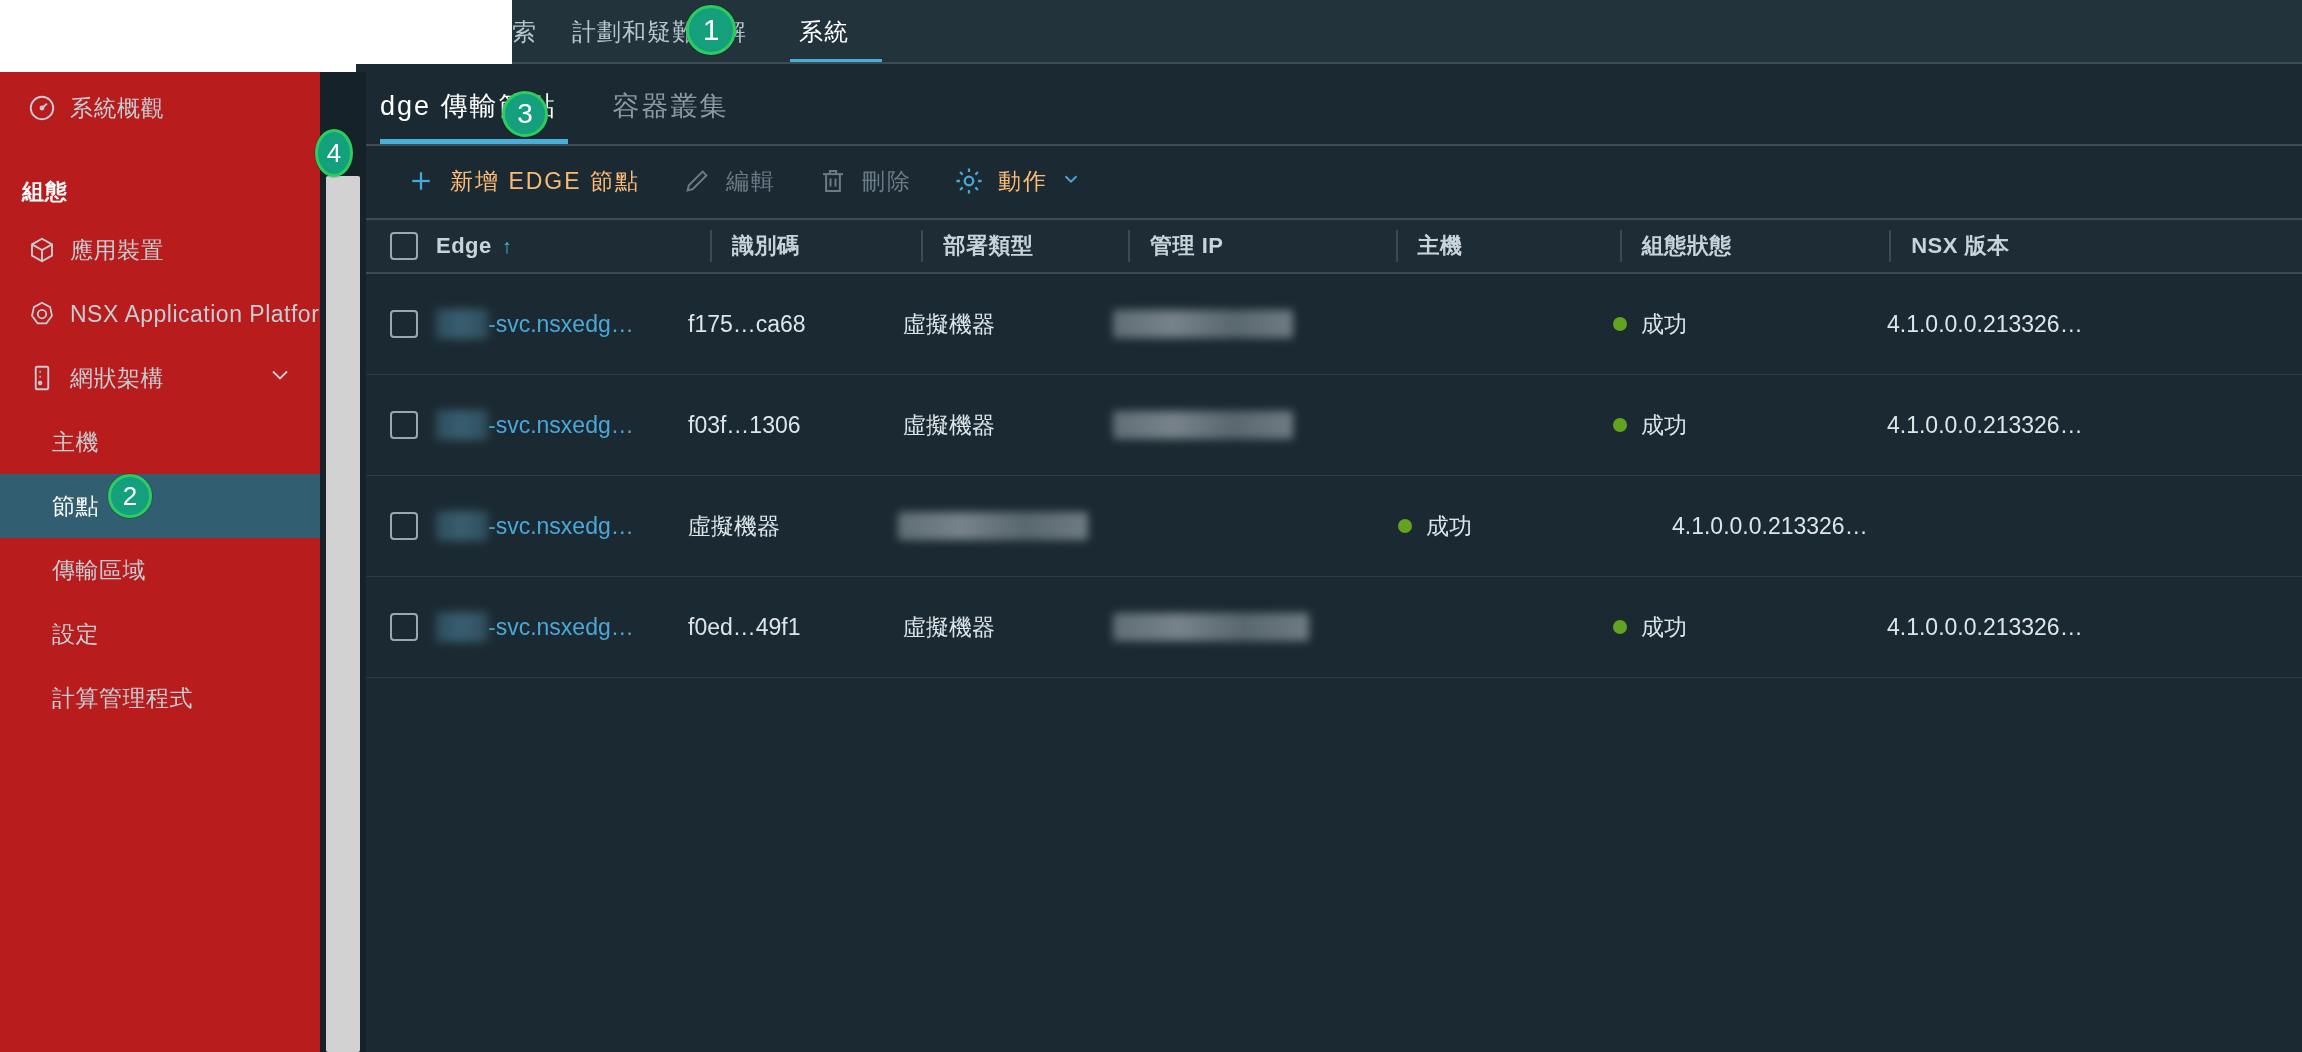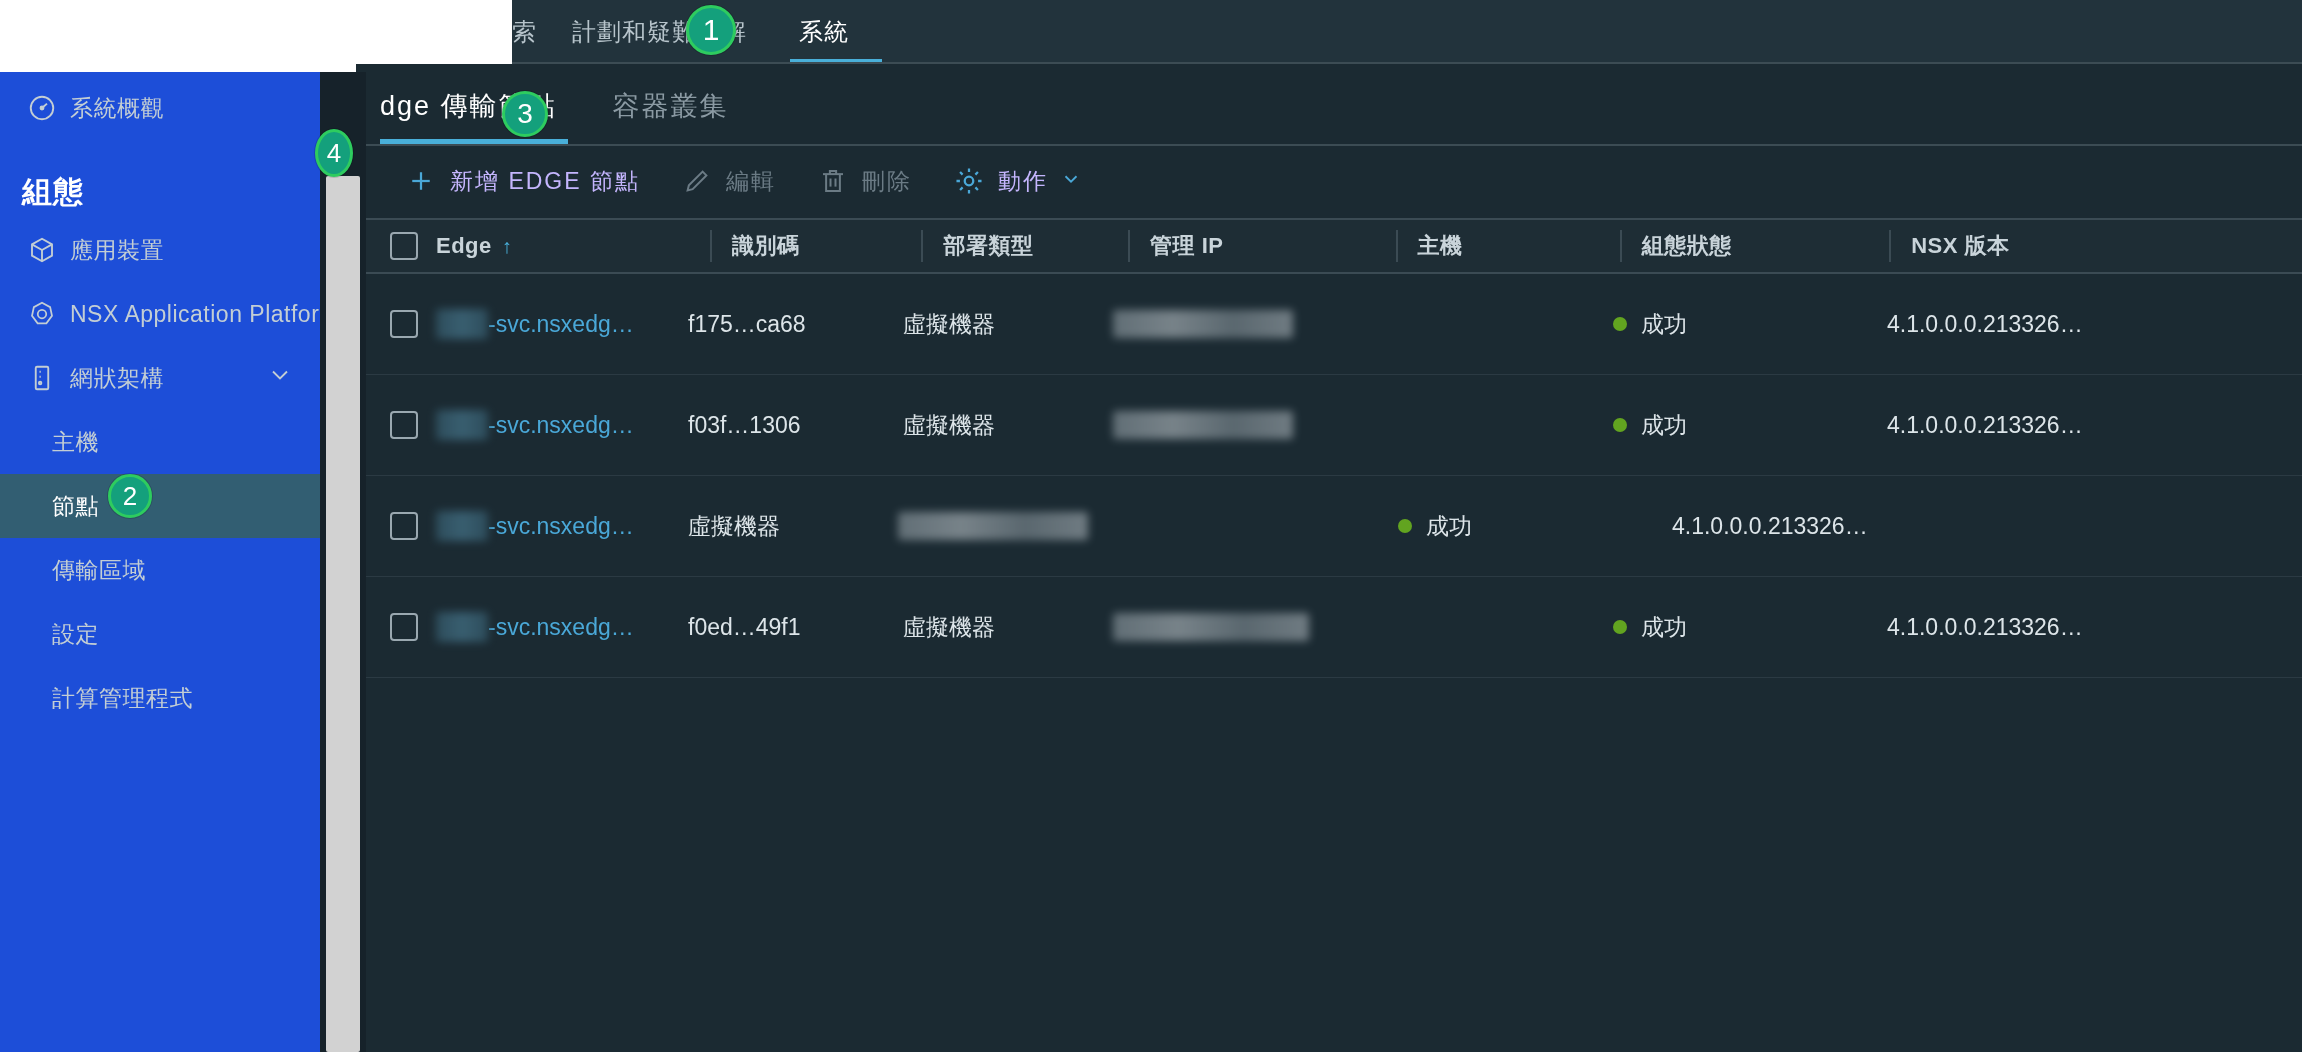--- a/index.html
+++ b/index.html
@@ -58,30 +58,30 @@
     position: absolute; bottom: 3px; height: 6px; background: #49afd9;
   }
   .subtab-rule {
     position: absolute; left: 356px; top: 144px; right: 0; height: 2px;
     background: #3c4c54;
   }
 
   
   .sidebar {
     position: absolute; left: 0; top: 72px; width: 320px; bottom: 0;
-    background: #1d4ed8;
+    background: #b91c1c;
   }
   .side-item {
     display: flex; align-items: center; height: 64px; padding-left: 22px;
     color: #c3ced4; font-size: 23px; position: relative;
   }
   .side-item .ico { width: 40px; height: 30px; display: flex; align-items: center; color: #c3ced4; flex: 0 0 40px; }
   .side-item .lbl { margin-left: 8px; white-space: nowrap; letter-spacing: .5px; }
   .side-section {
-    color: #ffffff; font-size: 30px; font-weight: bold;
+    color: #ffffff; font-size: 22px; font-weight: bold;
     padding: 0 0 0 22px; height: 52px; display: flex; align-items: center;
     letter-spacing: 1px;
   }
   .side-sub {
     display: flex; align-items: center; height: 64px; padding-left: 52px;
     color: #c3ced4; font-size: 23px; position: relative; letter-spacing: .5px;
   }
   .side-sub.selected { background: #325e72; color: #ffffff; }
   .chev { position: absolute; right: 26px; top: 50%; transform: translateY(-50%); }
 
@@ -98,21 +98,21 @@
   
   .content {
     position: absolute; left: 366px; top: 148px; right: 0; bottom: 0;
     background: #1b2a32;
   }
 
   
   .toolbar { display: flex; align-items: center; height: 66px; padding-left: 18px; }
   .tb-btn {
     display: flex; align-items: center; height: 66px; padding: 0 20px;
-    font-size: 23px; color: #c4b5fd; letter-spacing: 2px; white-space: nowrap;
+    font-size: 23px; color: #fdba74; letter-spacing: 2px; white-space: nowrap;
   }
   .tb-btn.disabled { color: #6b7b85; }
   .tb-ico { width: 34px; height: 34px; margin-right: 12px; display: flex; align-items: center; justify-content: center; }
   .caret { margin-left: 12px; font-size: 18px; }
 
   
   .table { position: absolute; left: 0; top: 70px; right: 0; bottom: 0; }
   .thead {
     display: flex; align-items: center; height: 56px;
     border-top: 2px solid #3b4b54; border-bottom: 2px solid #3b4b54;

